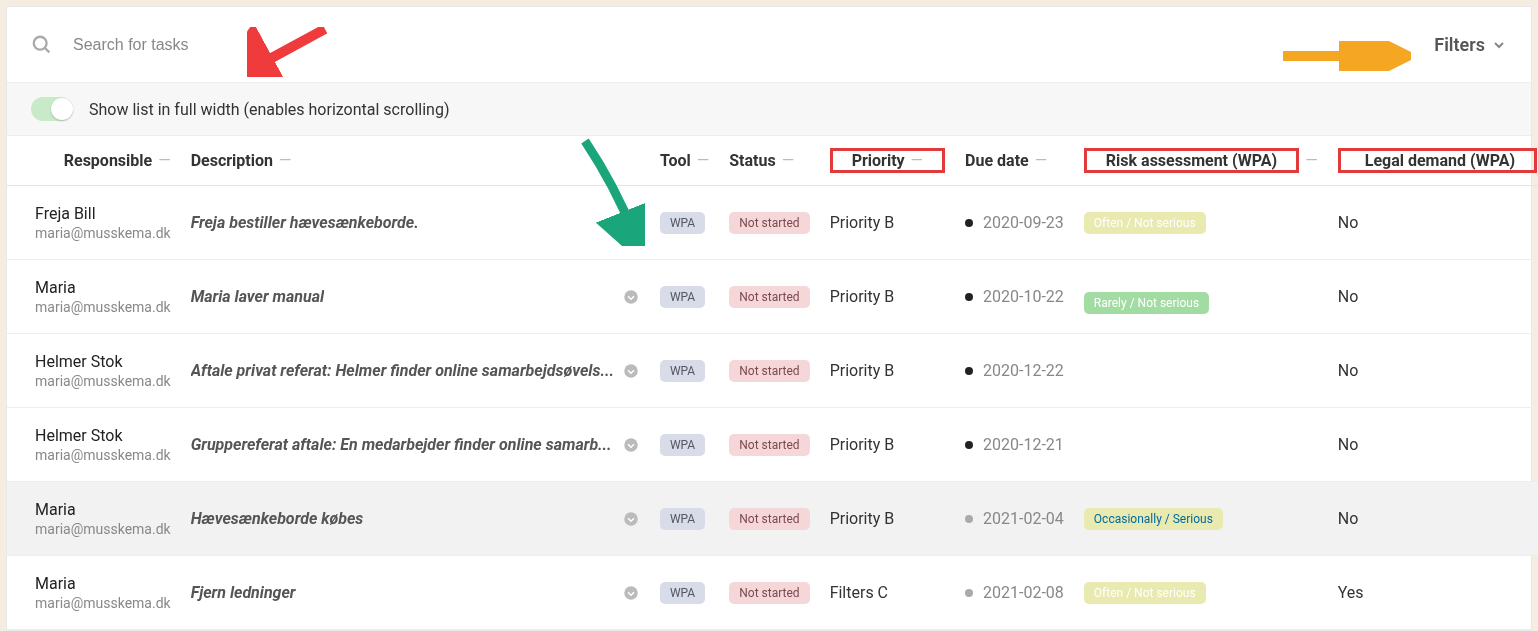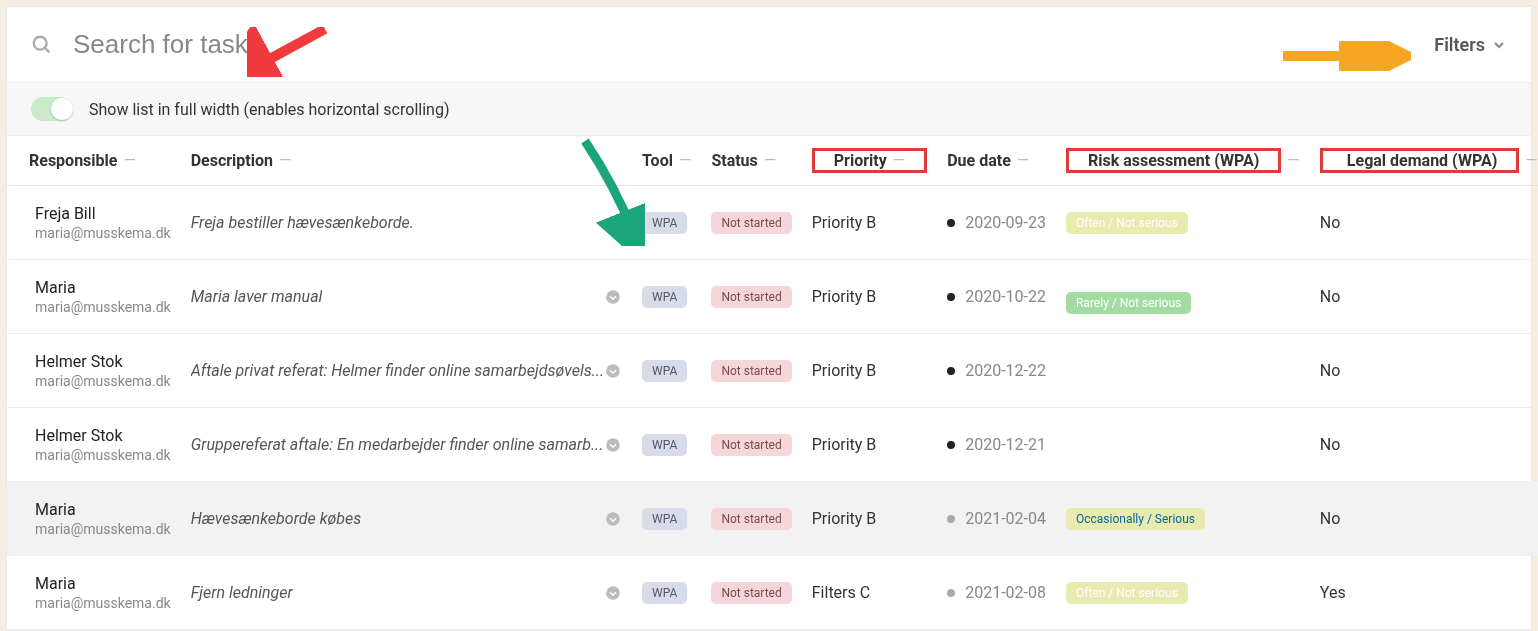--- a/index.html
+++ b/index.html
@@ -24,21 +24,21 @@
     height: 76px;
   }
   .search-icon {
     color: #aaa;
     margin-right: 18px;
     width: 22px; height: 22px;
   }
   .search-input {
     border: none;
     outline: none;
-    font-size: 26px;
+    font-size: 16px;
     color: #3b82f6;
     flex: 1;
   }
   .search-input::placeholder { color: #888; }
   .filters-btn {
     display: flex;
     align-items: center;
     gap: 6px;
     font-size: 18px;
     font-weight: 600;
@@ -79,35 +79,35 @@
   }
   thead th {
     text-align: left;
     font-weight: 700;
     font-size: 16px;
     padding: 12px 10px;
     border-bottom: 1px solid #e3e3e3;
     color: #333;
     white-space: nowrap;
   }
-  thead th:first-child { padding-left: 22px; }
+  thead th:first-child { padding-left: 22px; text-align: right; }
   tbody tr { border-bottom: 1px solid #eee; }
   tbody tr.highlight { background: #f2f2f2; }
   tbody td {
     padding: 18px 10px;
     vertical-align: middle;
     white-space: nowrap;
     font-size: 16px;
     color: #333;
   }
   tbody td:first-child { padding-left: 28px; }
   .resp-name { font-size: 16px; color: #222; }
   .resp-email { font-size: 14px; color: #888; margin-top: 2px; }
   .desc { font-style: italic; color: #555; max-width: 440px; overflow: hidden; text-overflow: ellipsis; }
-  .desc-wrap { display: flex; align-items: center; gap: 0; width: 100%; }
+  .desc-wrap { display: flex; align-items: center; gap: 8px; width: 100%; font-weight: bold; }
   .expand-icon {
     width: 18px; height: 18px; color: #999; flex-shrink: 0;
     margin-left: auto;
   }
   .badge {
     display: inline-block;
     font-weight: 400;
     font-size: 12px;
     padding: 4px 10px;
     border-radius: 5px;

